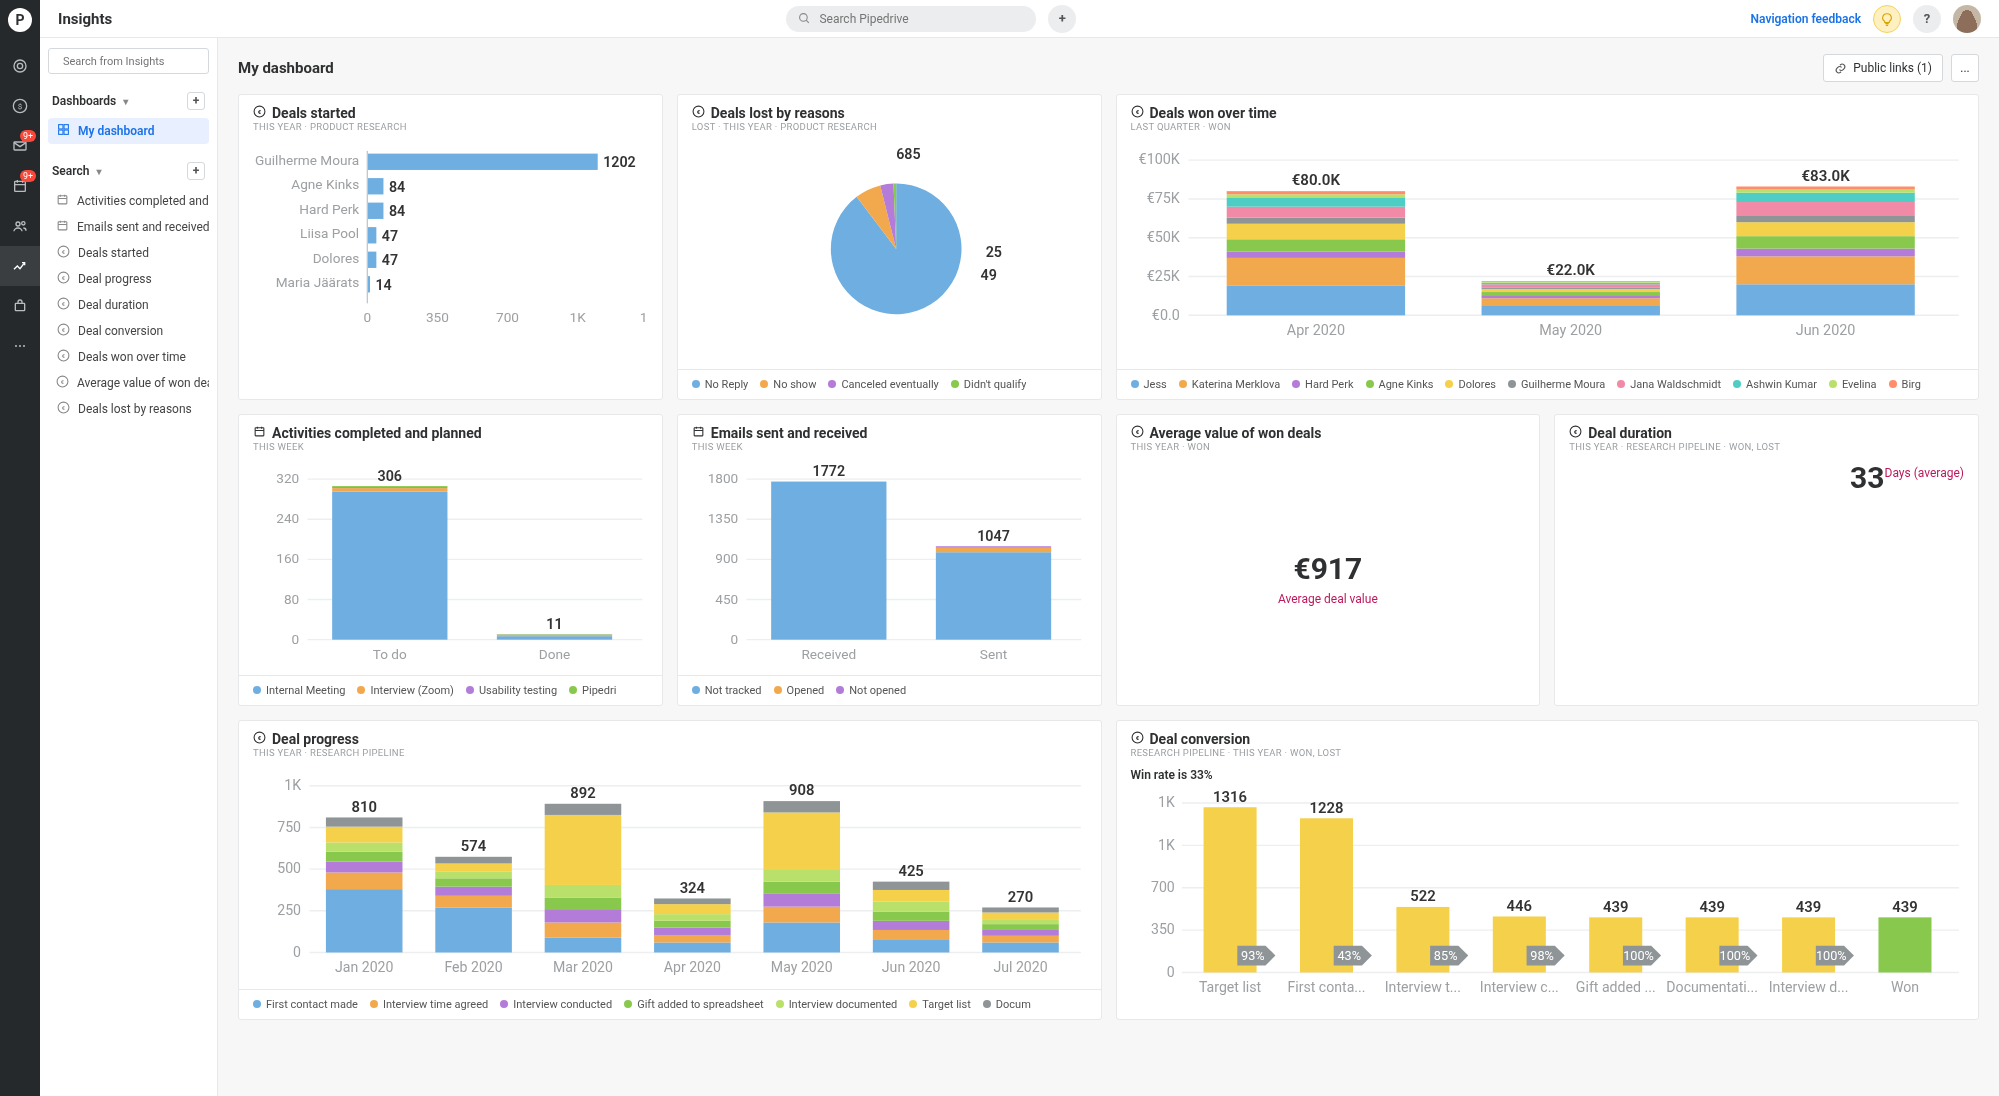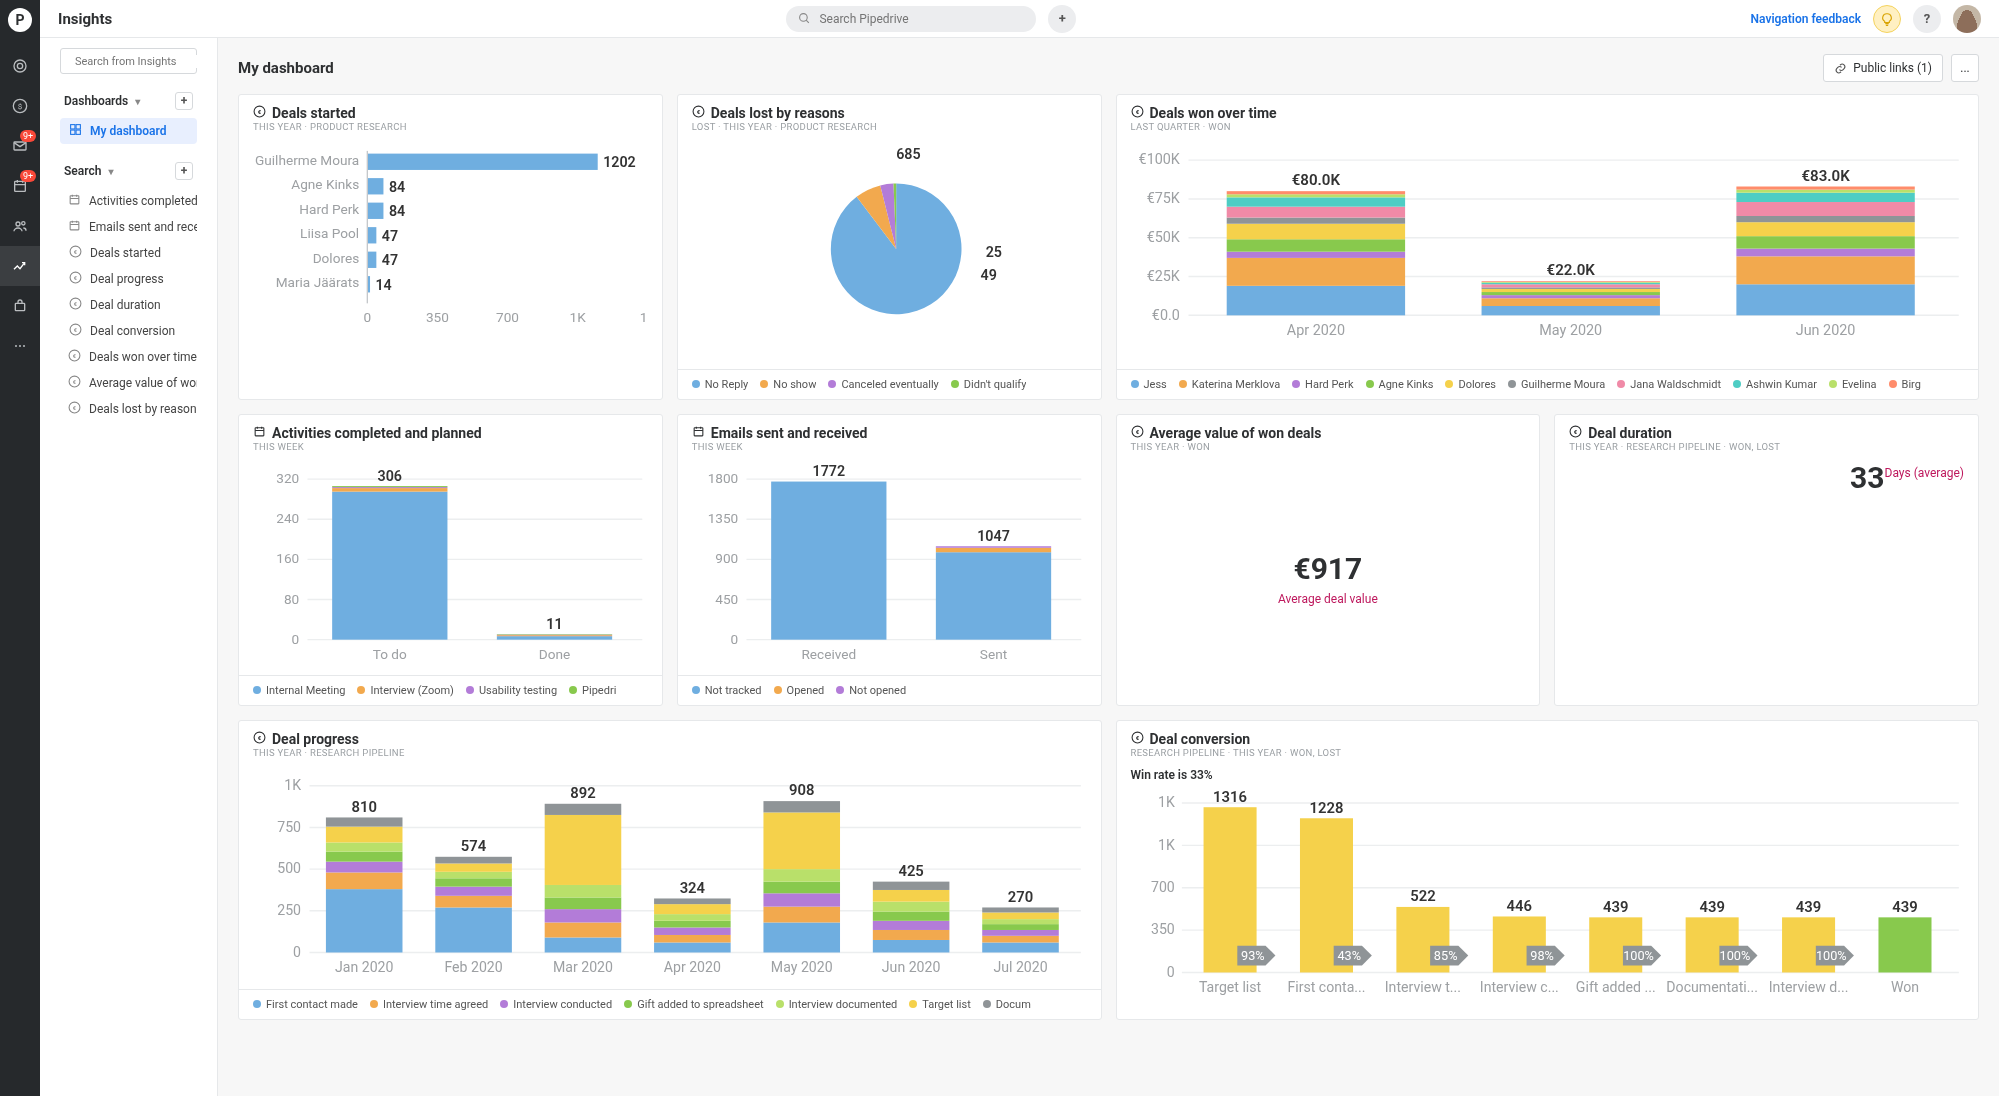--- a/index.html
+++ b/index.html
@@ -23,21 +23,21 @@
 .header .search input { border:none; background:transparent; outline:none; flex:1; font-size:12px; }
 .header .circle-btn { width:28px; height:28px; border-radius:50%; background:#ecedef; display:flex; align-items:center; justify-content:center; cursor:pointer; color:#555; font-weight:700; }
 .header .feedback-link { color:#1a73e8; font-size:12px; font-weight:600; cursor:pointer; }
 .header .bulb { width:28px; height:28px; border-radius:50%; background:#fff0c2; border:1px solid #f4d35e; display:flex; align-items:center; justify-content:center; color:#e3a008; cursor:pointer; }
 .header .avatar { width:28px; height:28px; border-radius:50%; background:#c4b7a6; background-image: radial-gradient(circle at 50% 40%, #8d6e5a 0, #8d6e5a 6px, transparent 6px), radial-gradient(ellipse at 50% 85%, #8d6e5a 0, #8d6e5a 10px, transparent 10px); }
 
 .root-col { display:flex; flex-direction:column; flex:1; min-width:0; }
 .main-row { display:flex; flex:1; min-height:0; }
 
 
-.sidebar { width: 178px; background:#fff; border-right:1px solid #e6e8ea; padding:10px 20px; flex-shrink:0; overflow-y:auto; }
+.sidebar { width: 178px; background:#fff; border-right:1px solid #e6e8ea; padding:10px 8px; flex-shrink:0; overflow-y:auto; }
 .side-search { border:1px solid #d6d9dc; border-radius:3px; height:26px; display:flex; align-items:center; padding:0 8px; gap:6px; margin-bottom:14px; color:#999; }
 .side-search input { border:none; outline:none; flex:1; font-size:11px; }
 .section-hdr { display:flex; align-items:center; justify-content:space-between; font-size:12px; font-weight:600; color:#2e3032; padding:4px 4px; margin-bottom:4px; cursor:pointer; }
 .section-hdr .chev { font-size:10px; color:#888; margin-left:4px; }
 .section-hdr .plus { width:18px; height:18px; border:1px solid #d6d9dc; border-radius:3px; display:flex; align-items:center; justify-content:center; font-weight:700; color:#555; font-size:12px; cursor:pointer; }
 .side-item { display:flex; align-items:center; gap:8px; padding:5px 8px; border-radius:4px; font-size:12px; color:#444; cursor:pointer; white-space:nowrap; overflow:hidden; text-overflow:ellipsis; }
 .side-item.active { background:#e8effe; color:#1a73e8; font-weight:600; }
 .side-item .ic { width:14px; text-align:center; color:#888; font-size:12px; }
 .side-item.active .ic { color:#1a73e8; }
 

